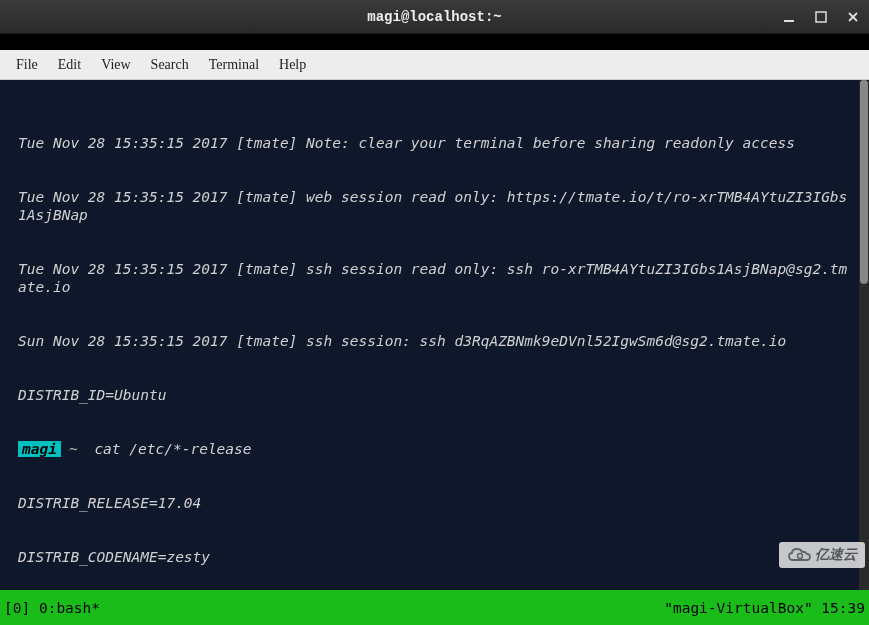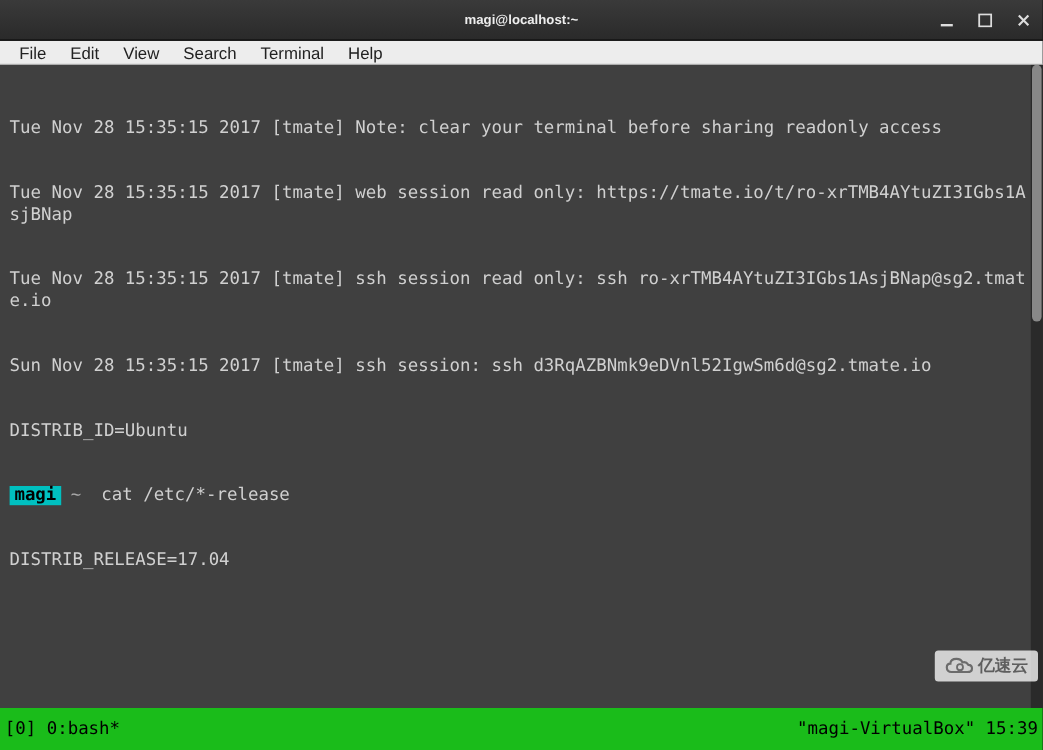--- a/index.html
+++ b/index.html
@@ -14,22 +14,22 @@
       flex-direction: column;
     }
     .titlebar {
       height: 34px;
       background: linear-gradient(#3a3a3a, #2a2a2a);
       display: flex;
       align-items: center;
       justify-content: center;
       position: relative;
       color: #eee;
-      font-family: Liberation Sans, sans-serif;
-      font-size: 11px;
+      font-family: Liberation Mono, monospace;
+      font-size: 14px;
       font-weight: bold;
       border-bottom: 1px solid #1a1a1a;
       text-align: right;
     }
     .window-controls {
       position: absolute;
       right: 6px;
       display: flex;
       gap: 12px;
       align-items: center;
@@ -38,37 +38,39 @@
       width: 20px;
       height: 20px;
       display: flex;
       align-items: center;
       justify-content: center;
       color: #ddd;
       cursor: pointer;
       font-size: 13px;
     }
     .menubar {
-      height: 20px;
+      height: 30px;
       background: #ededed;
       display: flex;
       align-items: center;
       padding: 0 6px;
-      font-family: Liberation Sans, sans-serif;
+      font-family: Liberation Serif, serif;
       font-size: 14px;
       color: #222;
       border-bottom: 1px solid #ccc;
+      margin-top: 16px;
     }
     .menu-item { padding: 4px 10px; cursor: pointer; }
     .terminal-area {
       flex: 1;
-      background: #404040;
+      background: #0f172a;
       position: relative;
-      padding: 8px;
+      padding: 18px;
       overflow: hidden;
+      font-style: italic;
     }
     .terminal-content {
       color: #d0d0d0;
       white-space: pre-wrap;
       word-break: break-all;
       line-height: 18px;
       letter-spacing: 0px;
     }
     .terminal-content .line { display: block; }
     .scrollbar {
@@ -164,20 +166,21 @@
 
 <div class="terminal-area">
   <div class="terminal-content">
     <span class="line">Tue Nov 28 15:35:15 2017 [tmate] Note: clear your terminal before sharing readonly access</span>
     <span class="line">Tue Nov 28 15:35:15 2017 [tmate] web session read only: https://tmate.io/t/ro-xrTMB4AYtuZI3IGbs1AsjBNap</span>
     <span class="line">Tue Nov 28 15:35:15 2017 [tmate] ssh session read only: ssh ro-xrTMB4AYtuZI3IGbs1AsjBNap@sg2.tmate.io</span>
     <span class="line">Sun Nov 28 15:35:15 2017 [tmate] ssh session: ssh d3RqAZBNmk9eDVnl52IgwSm6d@sg2.tmate.io</span>
     <span class="line">DISTRIB_ID=Ubuntu</span>
     <span class="line"><span class="prompt-user">magi</span><span class="prompt-tilde">~</span> <span>cat /etc/*-release</span></span>
     <span class="line">DISTRIB_RELEASE=17.04</span>
+    <span class="line">DISTRIB_CODENAME=zesty</span>
     
     
     
     
     
     
     
     
     
     

